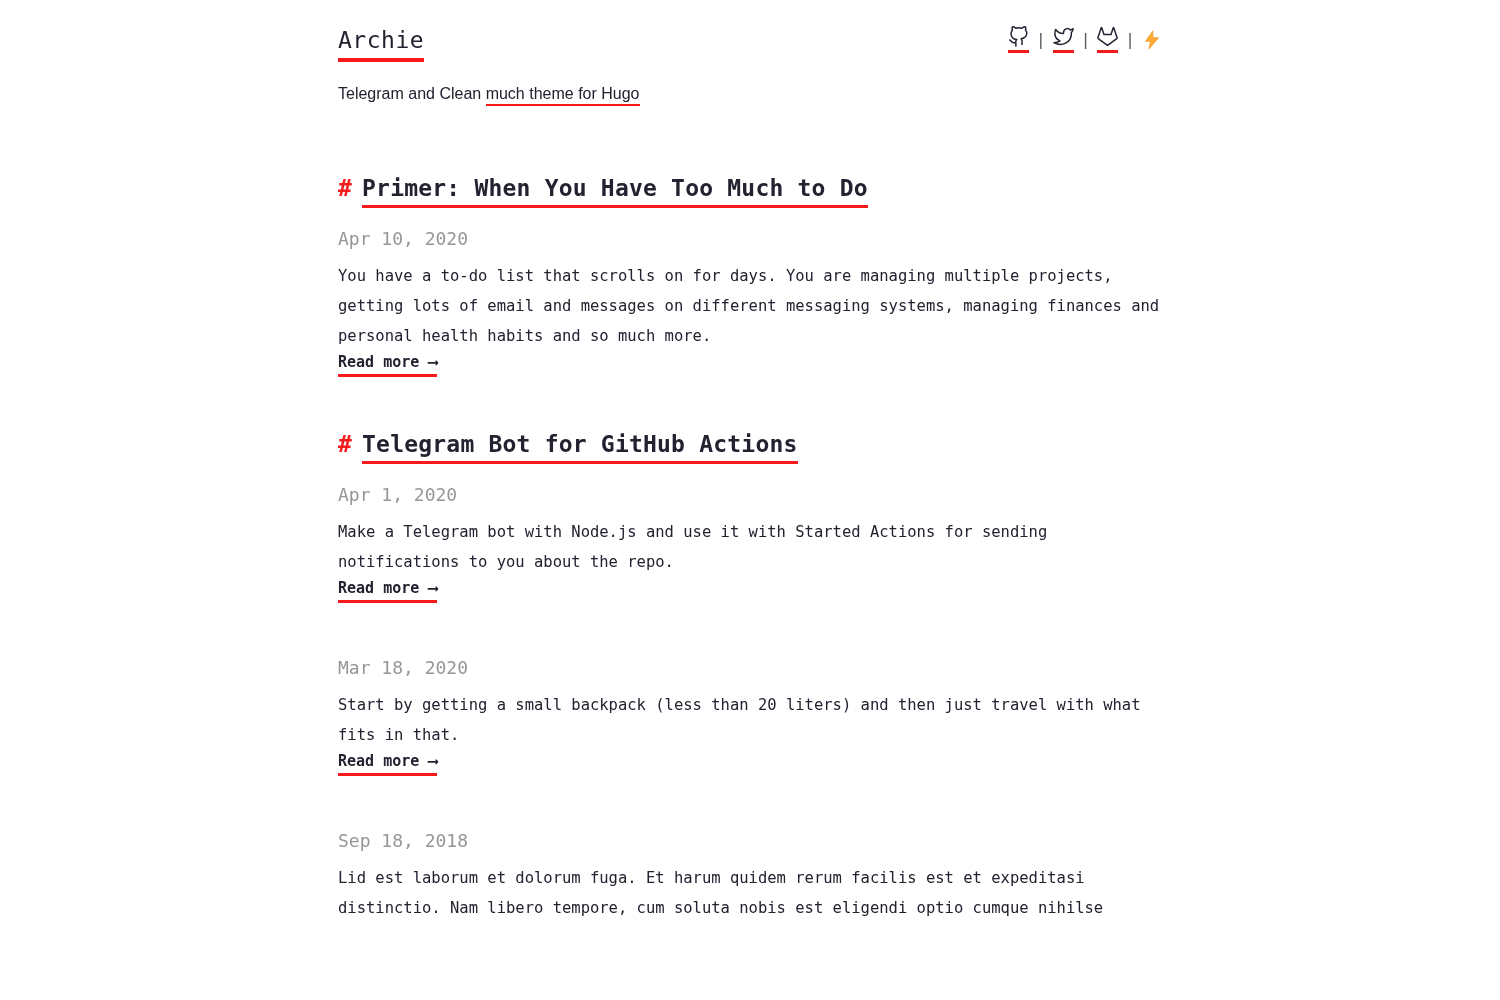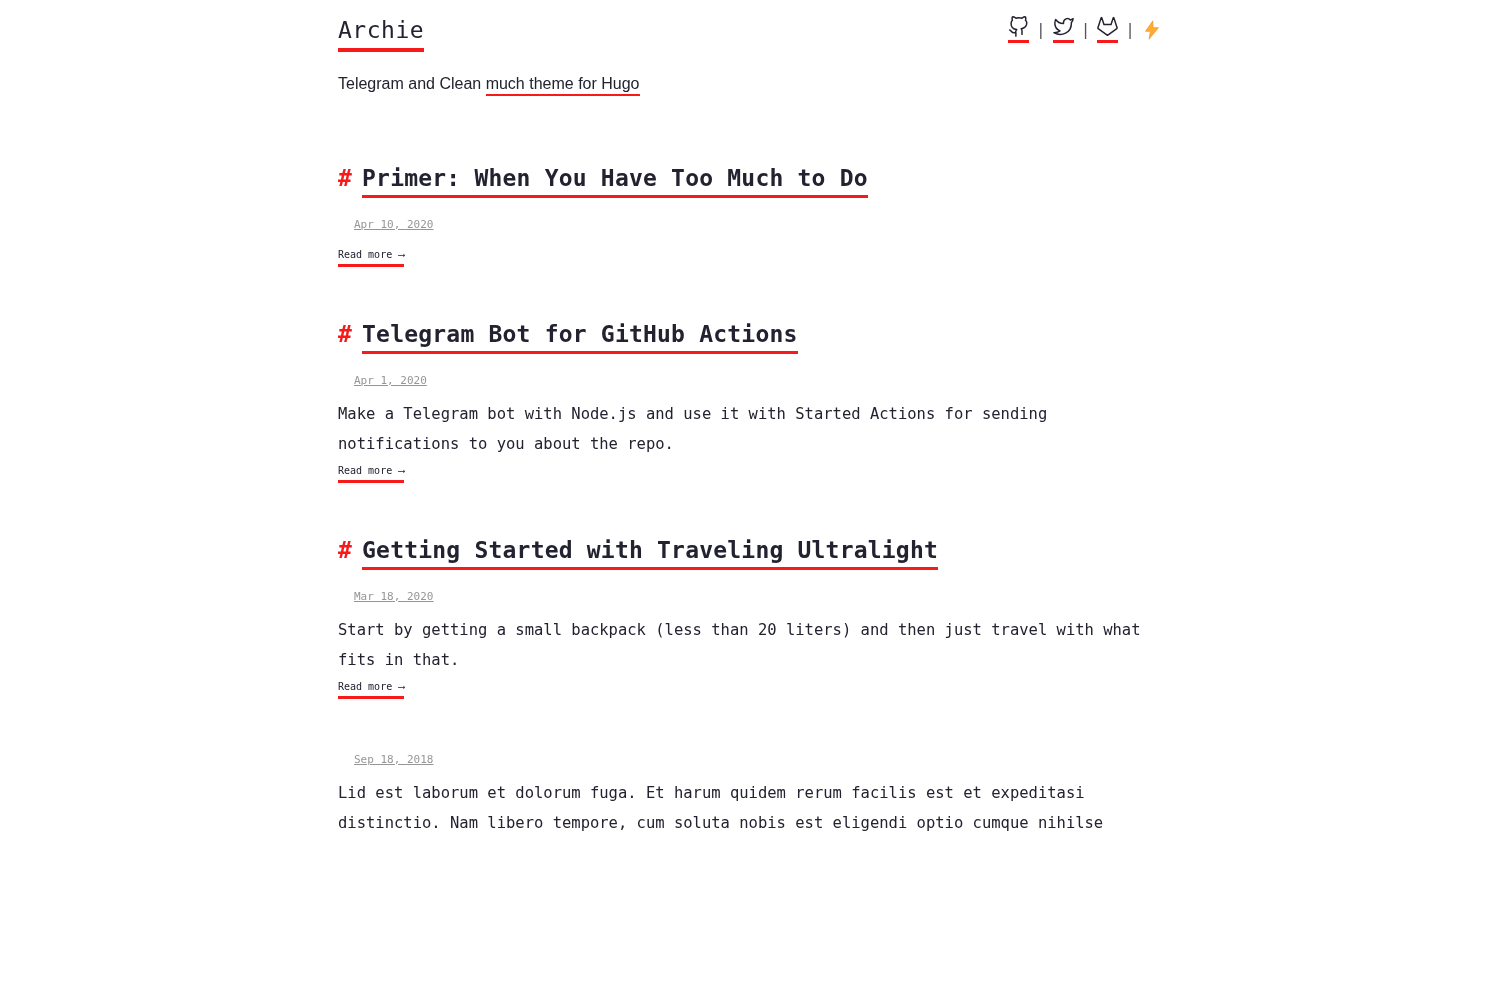--- a/index.html
+++ b/index.html
@@ -20,20 +20,21 @@
   .container {
     width: 824px;
     margin: 0 auto;
     padding-top: 16px;
   }
   
   .site-header {
     display: flex;
     justify-content: space-between;
     align-items: center;
+    margin-top: 10px;
   }
   .site-title {
     margin: 0;
     font-size: 23px;
     font-weight: 500;
     letter-spacing: 0.5px;
   }
   .site-title a {
     color: inherit;
     text-decoration: none;
@@ -88,39 +89,39 @@
     color: var(--accent);
     margin-right: 10px;
   }
   .post-title a {
     color: inherit;
     text-decoration: none;
     border-bottom: 3px solid var(--accent);
     padding-bottom: 4px;
   }
   .post-date {
-    margin: 0 0 12px 16px;
-    font-size: 11px;
+    margin: 0 0 12px 0;
+    font-size: 18px;
     color: var(--muted_date);
-    text-decoration: underline;
   }
   .post-desc {
     margin: 0;
     font-size: 15.5px;
     line-height: 30px;
   }
   .read-more {
     display: inline-block;
     margin-top: 2px;
-    font-size: 10px;
+    font-size: 15px;
     line-height: 1.2;
     color: inherit;
     text-decoration: none;
     border-bottom: 3px solid var(--accent);
     padding-bottom: 3px;
+    font-weight: bold;
   }
 </style>
 </head>
 <body>
 
 <div class="container">
 
   <header class="site-header">
     <h1 class="site-title">
       <a href="#">Archie</a>
@@ -160,32 +161,32 @@
     </nav>
   </header>
 
   <p class="subtitle"><span>Telegram and Clean </span><a href="#">much theme for Hugo</a></p>
 
   <main>
 
     <article>
       <h2 class="post-title"><span class="hash">#</span><a href="#">Primer: When You Have Too Much to Do</a></h2>
       <p class="post-date">Apr 10, 2020</p>
+      <p class="post-desc">You have a to-do list that scrolls on for days. You are managing multiple projects, getting lots of email and messages on different messaging systems, managing finances and personal health habits and so much more.</p>
       <a href="#" class="read-more">Read more ⟶</a>
     </article>
 
     <article>
       <h2 class="post-title"><span class="hash">#</span><a href="#">Telegram Bot for GitHub Actions</a></h2>
       <p class="post-date">Apr 1, 2020</p>
       <p class="post-desc">Make a Telegram bot with Node.js and use it with Started Actions for sending notifications to you about the repo.</p>
       <a href="#" class="read-more">Read more ⟶</a>
     </article>
 
     <article>
-      <h2 class="post-title"><span class="hash">#</span><a href="#">Getting Started with Traveling Ultralight</a></h2>
       <p class="post-date">Mar 18, 2020</p>
       <p class="post-desc">Start by getting a small backpack (less than 20 liters) and then just travel with what fits in that.</p>
       <a href="#" class="read-more">Read more ⟶</a>
     </article>
 
     <article>
       <p class="post-date">Sep 18, 2018</p>
       <p class="post-desc">Lid est laborum et dolorum fuga. Et harum quidem rerum facilis est et expeditasi distinctio. Nam libero tempore, cum soluta nobis est eligendi optio cumque nihilse</p>
     </article>
 

